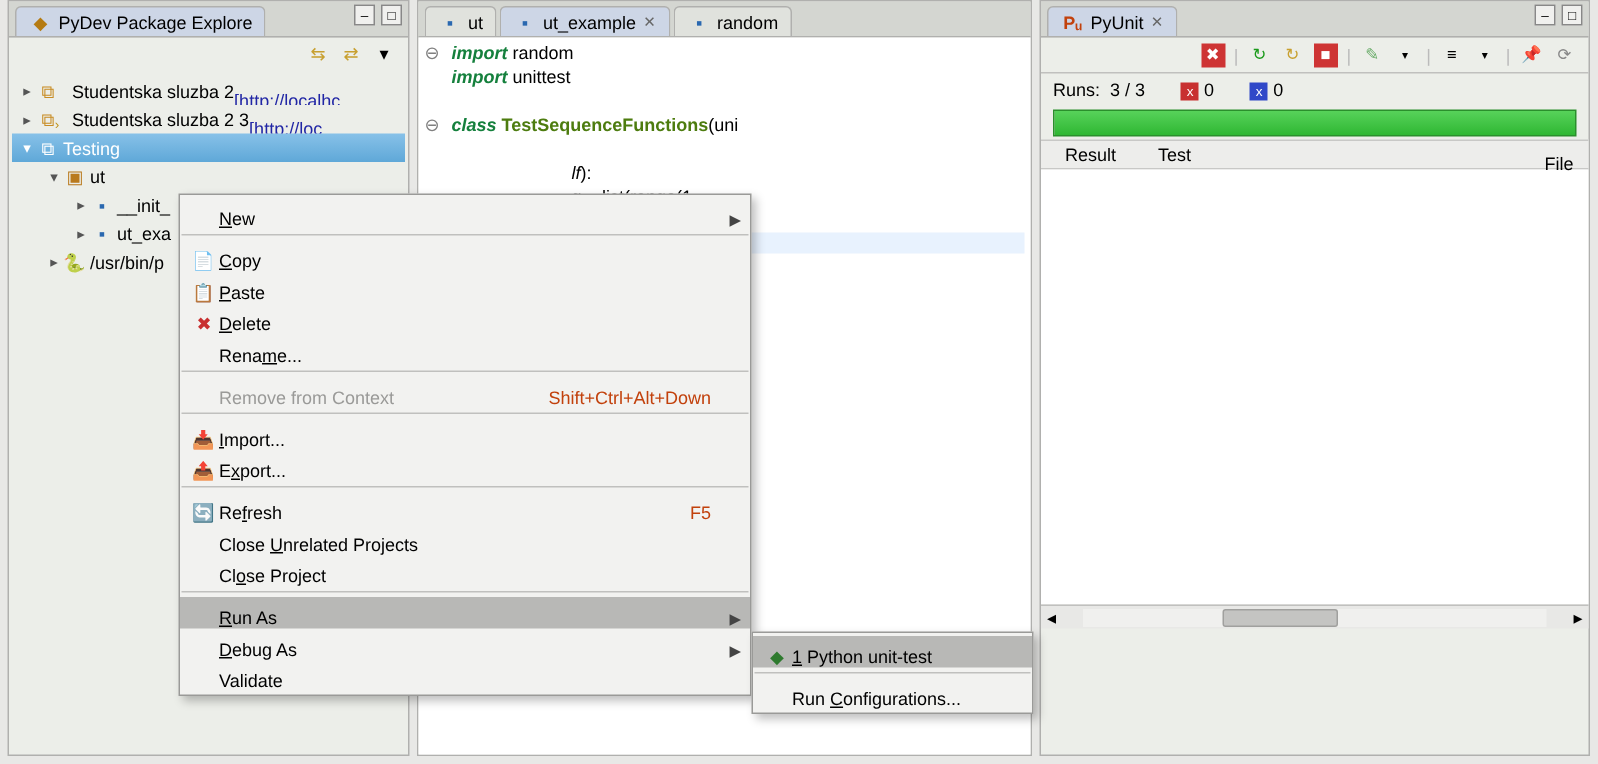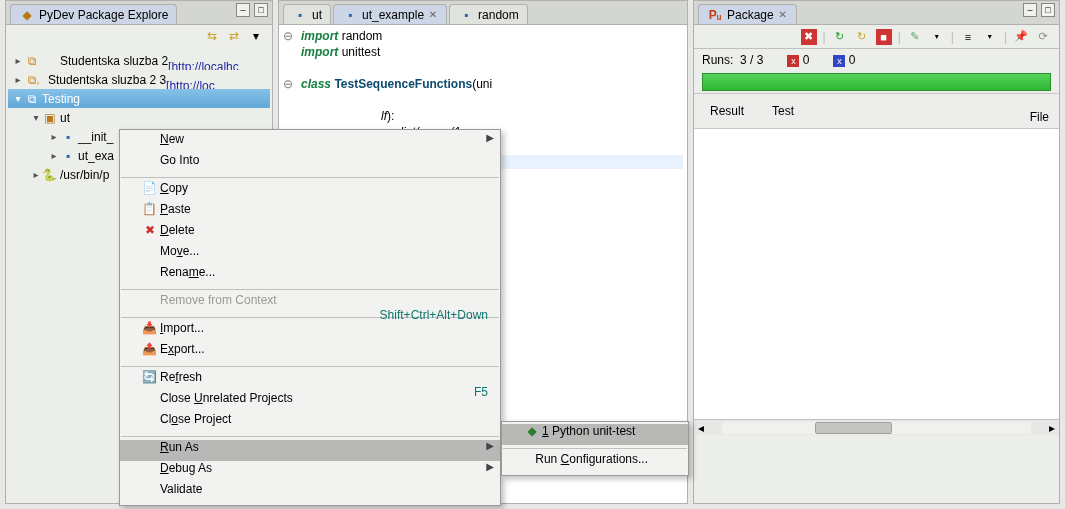--- a/index.html
+++ b/index.html
@@ -14,43 +14,43 @@
   .ctrl-icon { width: 14px; height: 14px; border: 1px solid #888; background: #f0f0ee; font-size: 9px; display: flex; align-items: center; justify-content: center; }
   .icon-slot { width: 16px; height: 16px; display: inline-flex; align-items: center; justify-content: center; font-size: 12px; }
   .tree { padding: 4px 2px; }
   .tree-row { display: flex; align-items: center; height: 19px; padding-left: 4px; white-space: nowrap; overflow: hidden; }
   .tree-row .tw { width: 12px; text-align: center; color: #555; font-size: 10px; }
   .tree-row.selected { background: linear-gradient(#87c1e8,#5fa8d8); color: #fff; }
   .toolbar-row { height: 22px; display: flex; align-items: center; justify-content: flex-end; gap: 6px; padding-right: 8px; }
   .editor-body { background: #fff; font-family: monospace; font-size: 14px; padding: 2px 4px; height: calc(100% - 24px); overflow: hidden; white-space: pre; }
   .editor-body .kw { color: #15803d; font-weight: bold; font-style: italic; }
   .editor-body .com { color: #3f7f5f; font-style: italic; }
-  .editor-body .nm { color: #0c4a6e; font-weight: bold; }
+  .editor-body .nm { color: #4d7c0f; font-weight: bold; }
   .editor-body .self { color: #0000c0; font-style: italic; }
   .gutter { display: inline-block; width: 18px; color: #808080; }
   .hl-line { background: #e8f2fe; display: block; }
   .pyunit-toolbar { height: 24px; display: flex; align-items: center; justify-content: flex-end; gap: 6px; padding: 0 8px; border-bottom: 1px solid #c0c0be; }
   .tb-btn { width: 16px; height: 16px; display: flex; align-items: center; justify-content: center; font-size: 11px; border: 1px solid transparent; }
   .tb-btn.red { background: #ce3434; color: #fff; }
   .tb-btn.green { color: #1a9a1a; }
   .runs-row { height: 22px; display: flex; align-items: center; gap: 24px; padding: 0 8px; }
   .prog { height: 18px; background: linear-gradient(#57d25a,#2fb733); margin: 2px 8px; border: 1px solid #2a8f2c; }
   .finished { padding: 4px 8px; }
-  .res-head { display: flex; align-items: center; height: 36px; border-top: 1px solid #c8c8c6; border-bottom: 1px solid #c8c8c6; background: #ededeb; padding-left: 16px; gap: 28px; }
+  .res-head { display: flex; align-items: center; height: 20px; border-top: 1px solid #c8c8c6; border-bottom: 1px solid #c8c8c6; background: #ededeb; padding-left: 16px; gap: 28px; }
   .res-area { background: #fff; height: 290px; }
   .scrollbar-h { height: 16px; background: #e8e8e6; border-top: 1px solid #c0c0be; display: flex; align-items: center; }
   .sb-track { flex: 1; height: 12px; background: #f0f0ee; margin: 0 14px; position: relative; }
   .sb-thumb { position: absolute; left: 30%; width: 25%; height: 100%; background: #c4c4c2; border: 1px solid #a0a09e; border-radius: 2px; }
 
   .ctx-menu { position: absolute; background: #f2f2f0; border: 1px solid #9a9a98; box-shadow: 3px 3px 6px rgba(0,0,0,.25); z-index: 50; padding: 2px 0; }
-  .ctx-item { display: flex; align-items: flex-start; height: 21px; padding: 0 40px 0 20px; white-space: nowrap; position: relative; }
+  .ctx-item { display: flex; align-items: flex-end; height: 21px; padding: 0 40px 0 6px; white-space: nowrap; position: relative; }
   .ctx-item .mi { width: 20px; display: flex; justify-content: center; }
   .ctx-item.disabled { color: #9a9a98; }
   .ctx-item.hover { background: #b8b8b6; }
-  .ctx-item .accel { position: absolute; right: 12px; color: #0f766e; margin-top: 15px; }
+  .ctx-item .accel { position: absolute; right: 26px; color: #c2410c; margin-top: 15px; }
   .ctx-item .sub-ar { position: absolute; right: 6px; font-size: 10px; color: #444; }
   .ctx-sep { height: 1px; background: #c0c0be; margin: 3px 1px; }
   .ul { text-decoration: underline; }
   .err-badge { display:inline-block; width:12px; height:12px; background:#c83030; color:#fff; font-size:9px; text-align:center; line-height:12px; }
   .fail-badge { display:inline-block; width:12px; height:12px; background:#3048c8; color:#fff; font-size:9px; text-align:center; line-height:12px; }
   .link-txt { color:#2126a5;margin-top:13px; }
 </style>
 </head>
 <body>
 
@@ -67,21 +67,21 @@
   </div>
   <div class="toolbar-row">
     <span class="icon-slot" style="color:#c8a030;">⇆</span>
     <span class="icon-slot" style="color:#c8a030;">⇄</span>
     <span class="icon-slot">▾</span>
   </div>
   <div class="tree">
     <div class="tree-row">
       <span class="tw">▸</span>
       <span class="icon-slot" style="color:#c88c24;">⧉</span>
-      <span style="margin-left:20px;">Studentska sluzba 2</span>
+      <span style="margin-left:8px;">Studentska sluzba 2</span>
         <span class="link-txt"> [http://localhc</span>
     </div>
     <div class="tree-row">
       <span class="tw">▸</span>
       <span class="icon-slot" style="color:#c88c24;">⧉</span>
       <span class="icon-slot" style="color:#c0941e;font-size:9px;margin-left:-10px;margin-top:6px;">›</span>
       <span style="margin-left:2px;">Studentska sluzba 2 3</span>
         <span class="link-txt"> [http://loc</span>
     </div>
     <div class="tree-row selected">
@@ -146,21 +146,21 @@
 </span><span><span class="gutter"> </span>                        sertRaises(TypeE
 </span><span><span class="gutter"> </span>
 </span><span><span class="gutter"> </span>                        = random.choice(
 </span></div>
 </div>
 
 <div class="view" style="left:693px; top:0; width:367px; height:504px;">
   <div class="tab-bar" style="position:relative;">
     <div class="tab active">
       <span class="icon-slot" style="color:#c2410c;font-weight:bold;">Pᵤ</span>
-      <span>Package</span>
+      <span>PyUnit</span>
       <span class="tab-close">✕</span>
     </div>
     <div class="ctrl-icons">
       <span class="ctrl-icon">–</span>
       <span class="ctrl-icon">□</span>
     </div>
   </div>
   <div class="pyunit-toolbar">
     <span class="tb-btn red">✖</span>
     <span style="color:#bbb;">|</span>
@@ -198,42 +198,34 @@
     <span style="width:14px;text-align:center;">▸</span>
   </div>
 </div>
 
 <div class="ctx-menu" style="left:119px; top:129px; width:382px;" id="ctx-main">
     <div class="ctx-item">
       <span class="mi"></span>
       <span><span class="ul">N</span>ew</span>
       <span class="sub-ar">▶</span>
     </div>
-    <div class="ctx-item">
-      <span class="mi"></span>
-      <span>Go Into</span>
-    </div>
     <div class="ctx-sep"></div>
     <div class="ctx-item">
       <span class="mi">📄</span>
       <span><span class="ul">C</span>opy</span>
     </div>
     <div class="ctx-item">
       <span class="mi">📋</span>
       <span><span class="ul">P</span>aste</span>
     </div>
     <div class="ctx-item">
       <span class="mi">
         <span style="color:#c83030;">✖</span>
       </span>
       <span><span class="ul">D</span>elete</span>
-    </div>
-    <div class="ctx-item">
-      <span class="mi"></span>
-      <span>Mo<span class="ul">v</span>e...</span>
     </div>
     <div class="ctx-item">
       <span class="mi"></span>
       <span>Rena<span class="ul">m</span>e...</span>
     </div>
     <div class="ctx-sep"></div>
     <div class="ctx-item disabled">
       <span class="mi"></span>
       <span>Remove from Context</span>
       <span class="accel">Shift+Ctrl+Alt+Down</span>

